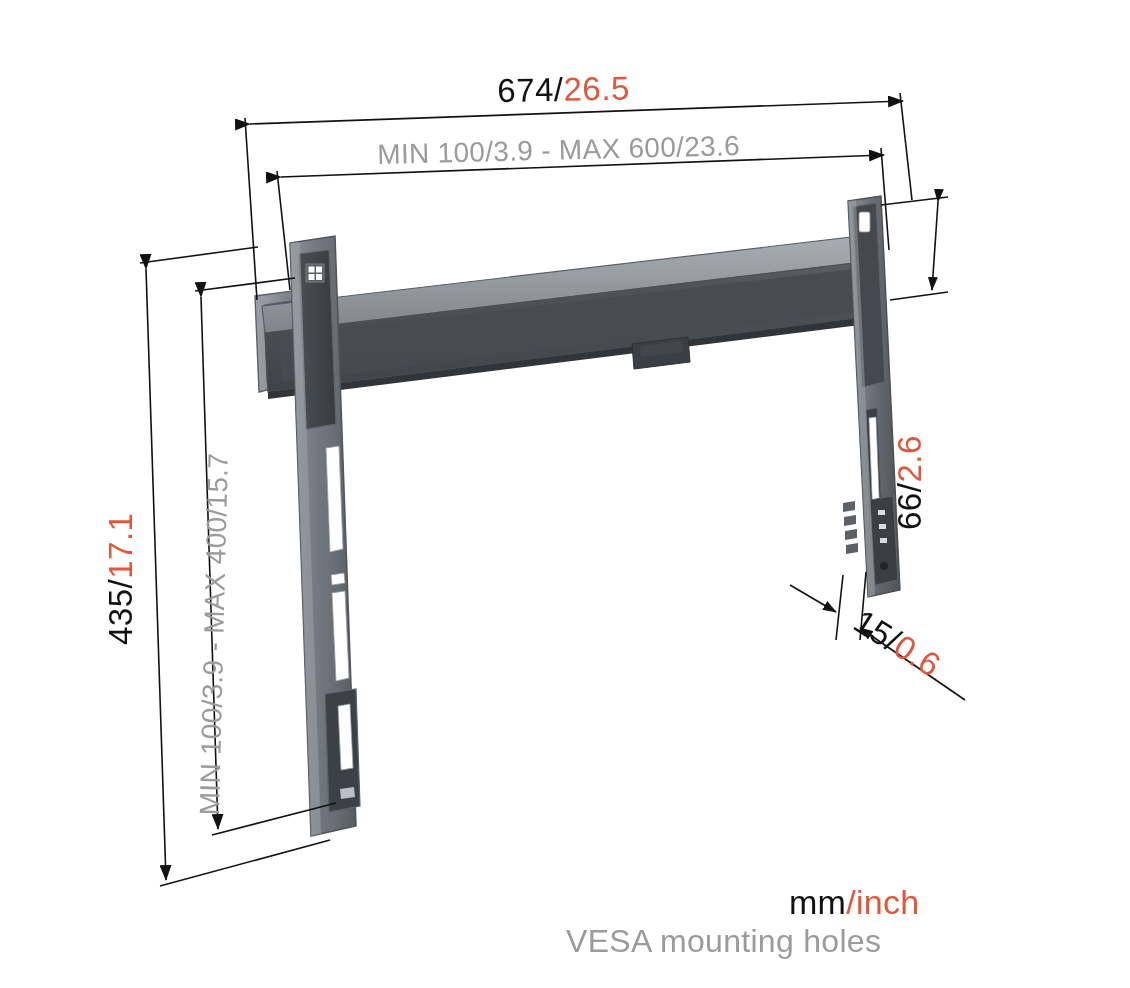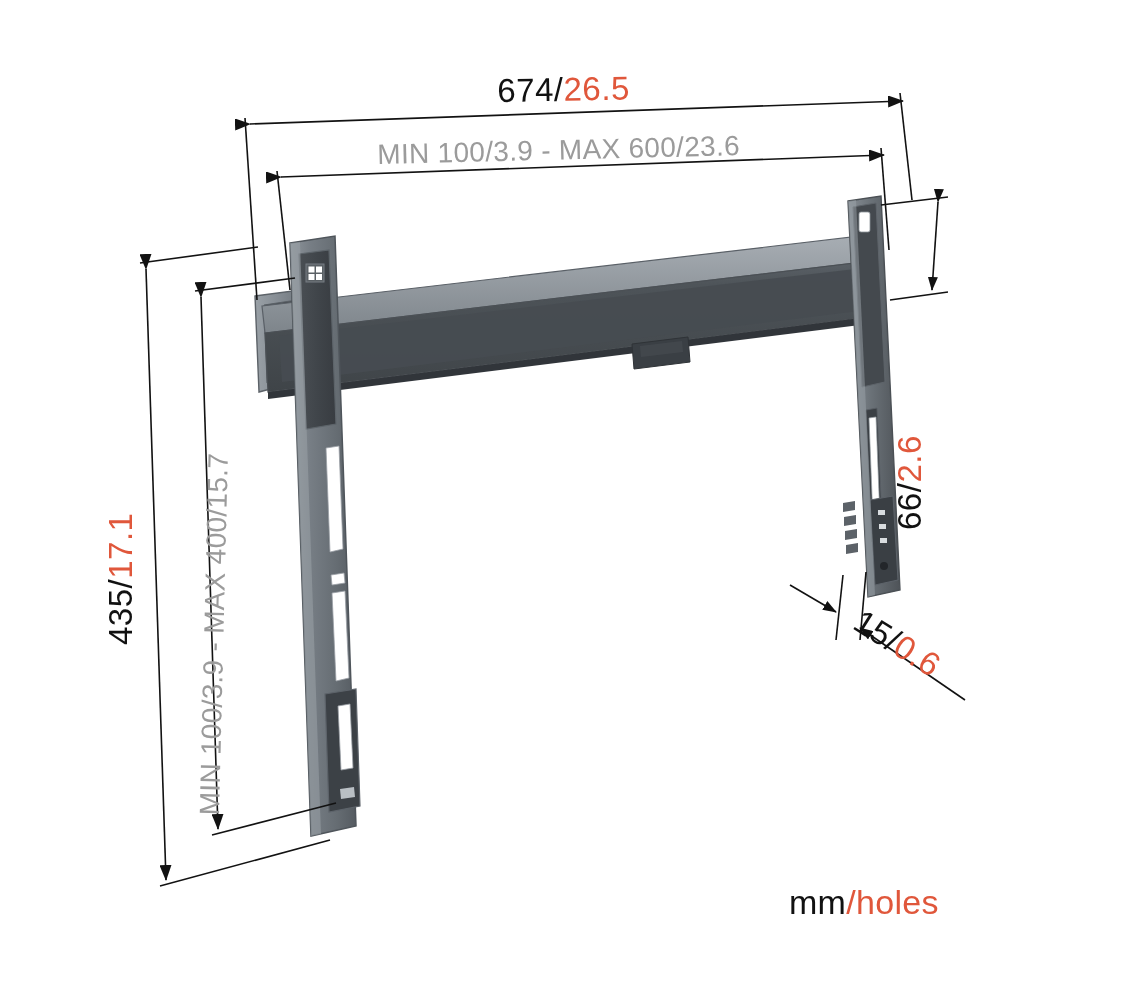--- a/index.html
+++ b/index.html
@@ -178,17 +178,18 @@
 
   <div class="lbl t-66">
     <span class="mm">66</span><span class="mm">/</span><span class="inch">2.6</span>
   </div>
 
   <div class="lbl t-15">
     <span class="mm">15</span><span class="mm">/</span><span class="inch">0.6</span>
   </div>
 
   <div class="lbl t-unit">
-    <span class="mm">mm</span><span class="inch">/</span><span class="inch">holes</span>
+    <span class="mm">mm</span><span class="inch">/</span><span class="inch">inch</span>
   </div>
 
+  <div class="lbl t-legend gry">VESA mounting holes</div>
 
 </div>
 
 </body></html>

